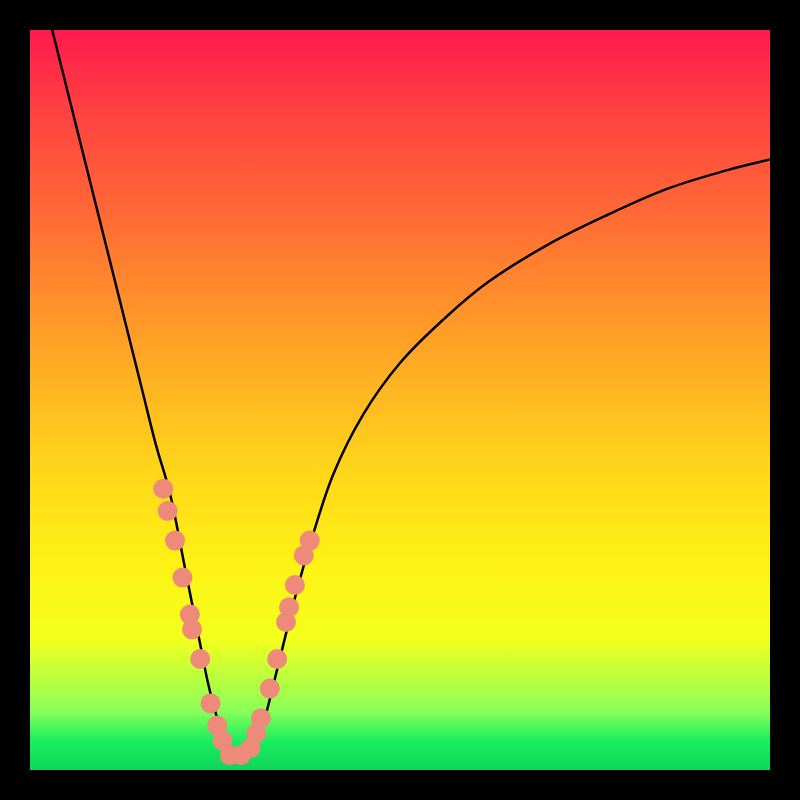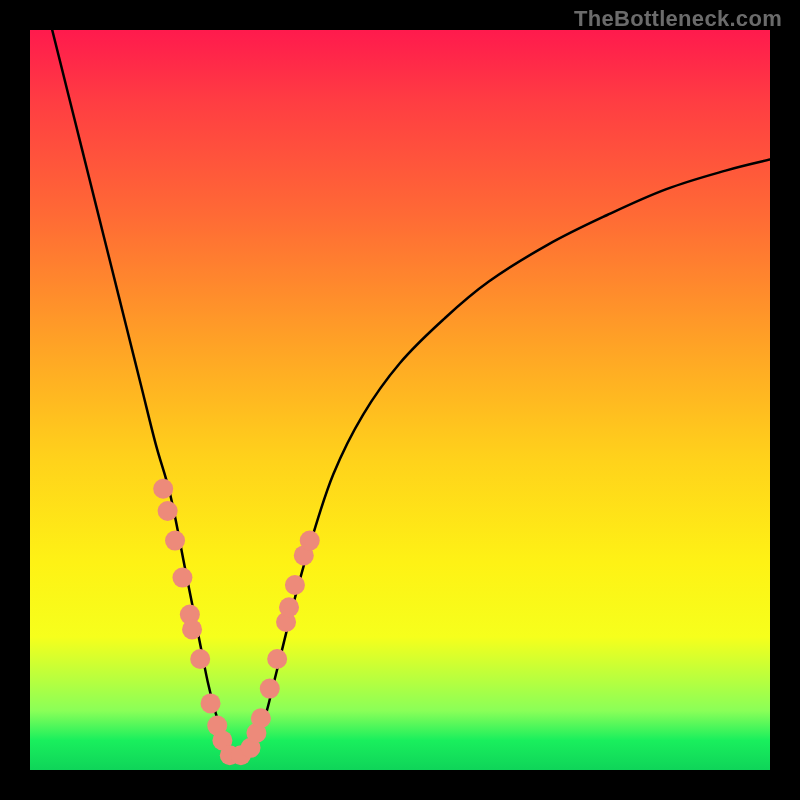--- a/index.html
+++ b/index.html
@@ -58,21 +58,20 @@
   svg.curve {
     position: absolute;
     left: 0;
     top: 0;
   }
 </style>
 </head>
 <body>
 
 <div class="frame">
-  <div class="watermark">TheBottleneck.com</div>
   <div class="plot-area">
     <div class="gradient-bg"></div>
     <svg class="curve" width="740" height="740" viewBox="0 0 740 740">
       <g id="curve-layer">
           <path d="M22.2,0 C24.864,10.655999999999988 31.672,37.887999999999934 37,59.19999999999993 C42.328,80.51199999999993 46.47200000000001,97.08799999999997 51.800000000000004,118.39999999999998 C57.128,139.712 61.27199999999999,156.28800000000004 66.6,177.60000000000002 C71.928,198.912 76.072,215.48799999999997 81.4,236.79999999999995 C86.72800000000001,258.11199999999997 90.872,274.688 96.2,296 C101.528,317.312 105.672,333.888 111,355.2 C116.328,376.512 120.47200000000001,394.41999999999996 125.80000000000001,414.4 C131.12800000000001,434.38 135.272,443.556 140.6,466.2 C145.928,488.844 150.072,513.5600000000001 155.4,540.2 C160.728,566.84 166.204,594.22 170.20000000000002,614.2 C174.19600000000003,634.1800000000001 174.936,639.2120000000001 177.6,651.2 C180.26399999999998,663.188 182.33599999999998,671.476 185,680.8 C187.66400000000002,690.1239999999999 189.736,696.34 192.4,703 C195.06400000000002,709.66 197.136,713.804 199.8,717.8 C202.46400000000003,721.7959999999999 204.53600000000003,723.868 207.20000000000002,725.2 C209.864,726.532 211.936,726.532 214.6,725.2 C217.26399999999998,723.868 219.33599999999998,721.7959999999999 222,717.8 C224.66400000000002,713.804 226.736,709.66 229.4,703 C232.06400000000002,696.34 234.136,690.1239999999999 236.8,680.8 C239.46400000000003,671.476 241.536,661.856 244.20000000000002,651.2 C246.86400000000003,640.5440000000001 247.60400000000004,637.5840000000001 251.60000000000002,621.6 C255.596,605.616 261.072,582.38 266.4,562.4 C271.72799999999995,542.42 274.53999999999996,531.912 281.2,510.6 C287.86,489.288 294.07599999999996,466.644 303.4,444 C312.724,421.356 321.012,404.78000000000003 333,384.8 C344.988,364.82 355.348,350.3159999999999 370,332.99999999999994 C384.652,315.68399999999997 398.41600000000005,303.252 414.40000000000003,288.6 C430.384,273.94800000000004 440.15200000000004,264.91999999999996 458.8,251.59999999999997 C477.448,238.27999999999997 496.688,226.58800000000002 518,214.60000000000002 C539.312,202.61200000000002 555.888,194.99 577.2,185 C598.5120000000001,175.01 615.088,167.09200000000004 636.4,159.10000000000002 C657.712,151.108 676.9519999999999,145.9279999999999 695.5999999999999,140.5999999999999 C714.2479999999999,135.2719999999999 732.008,131.498 740,129.5" fill="none" stroke="#000000" stroke-width="2.5" stroke-linecap="round"></path>
         </g>
       <g id="marker-layer">
           <circle cx="133.2" cy="458.8" r="10" fill="#ed8a7a"></circle>
           <circle cx="137.64000000000001" cy="481" r="10" fill="#ed8a7a"></circle>
           <circle cx="145.04" cy="510.6" r="10" fill="#ed8a7a"></circle>

